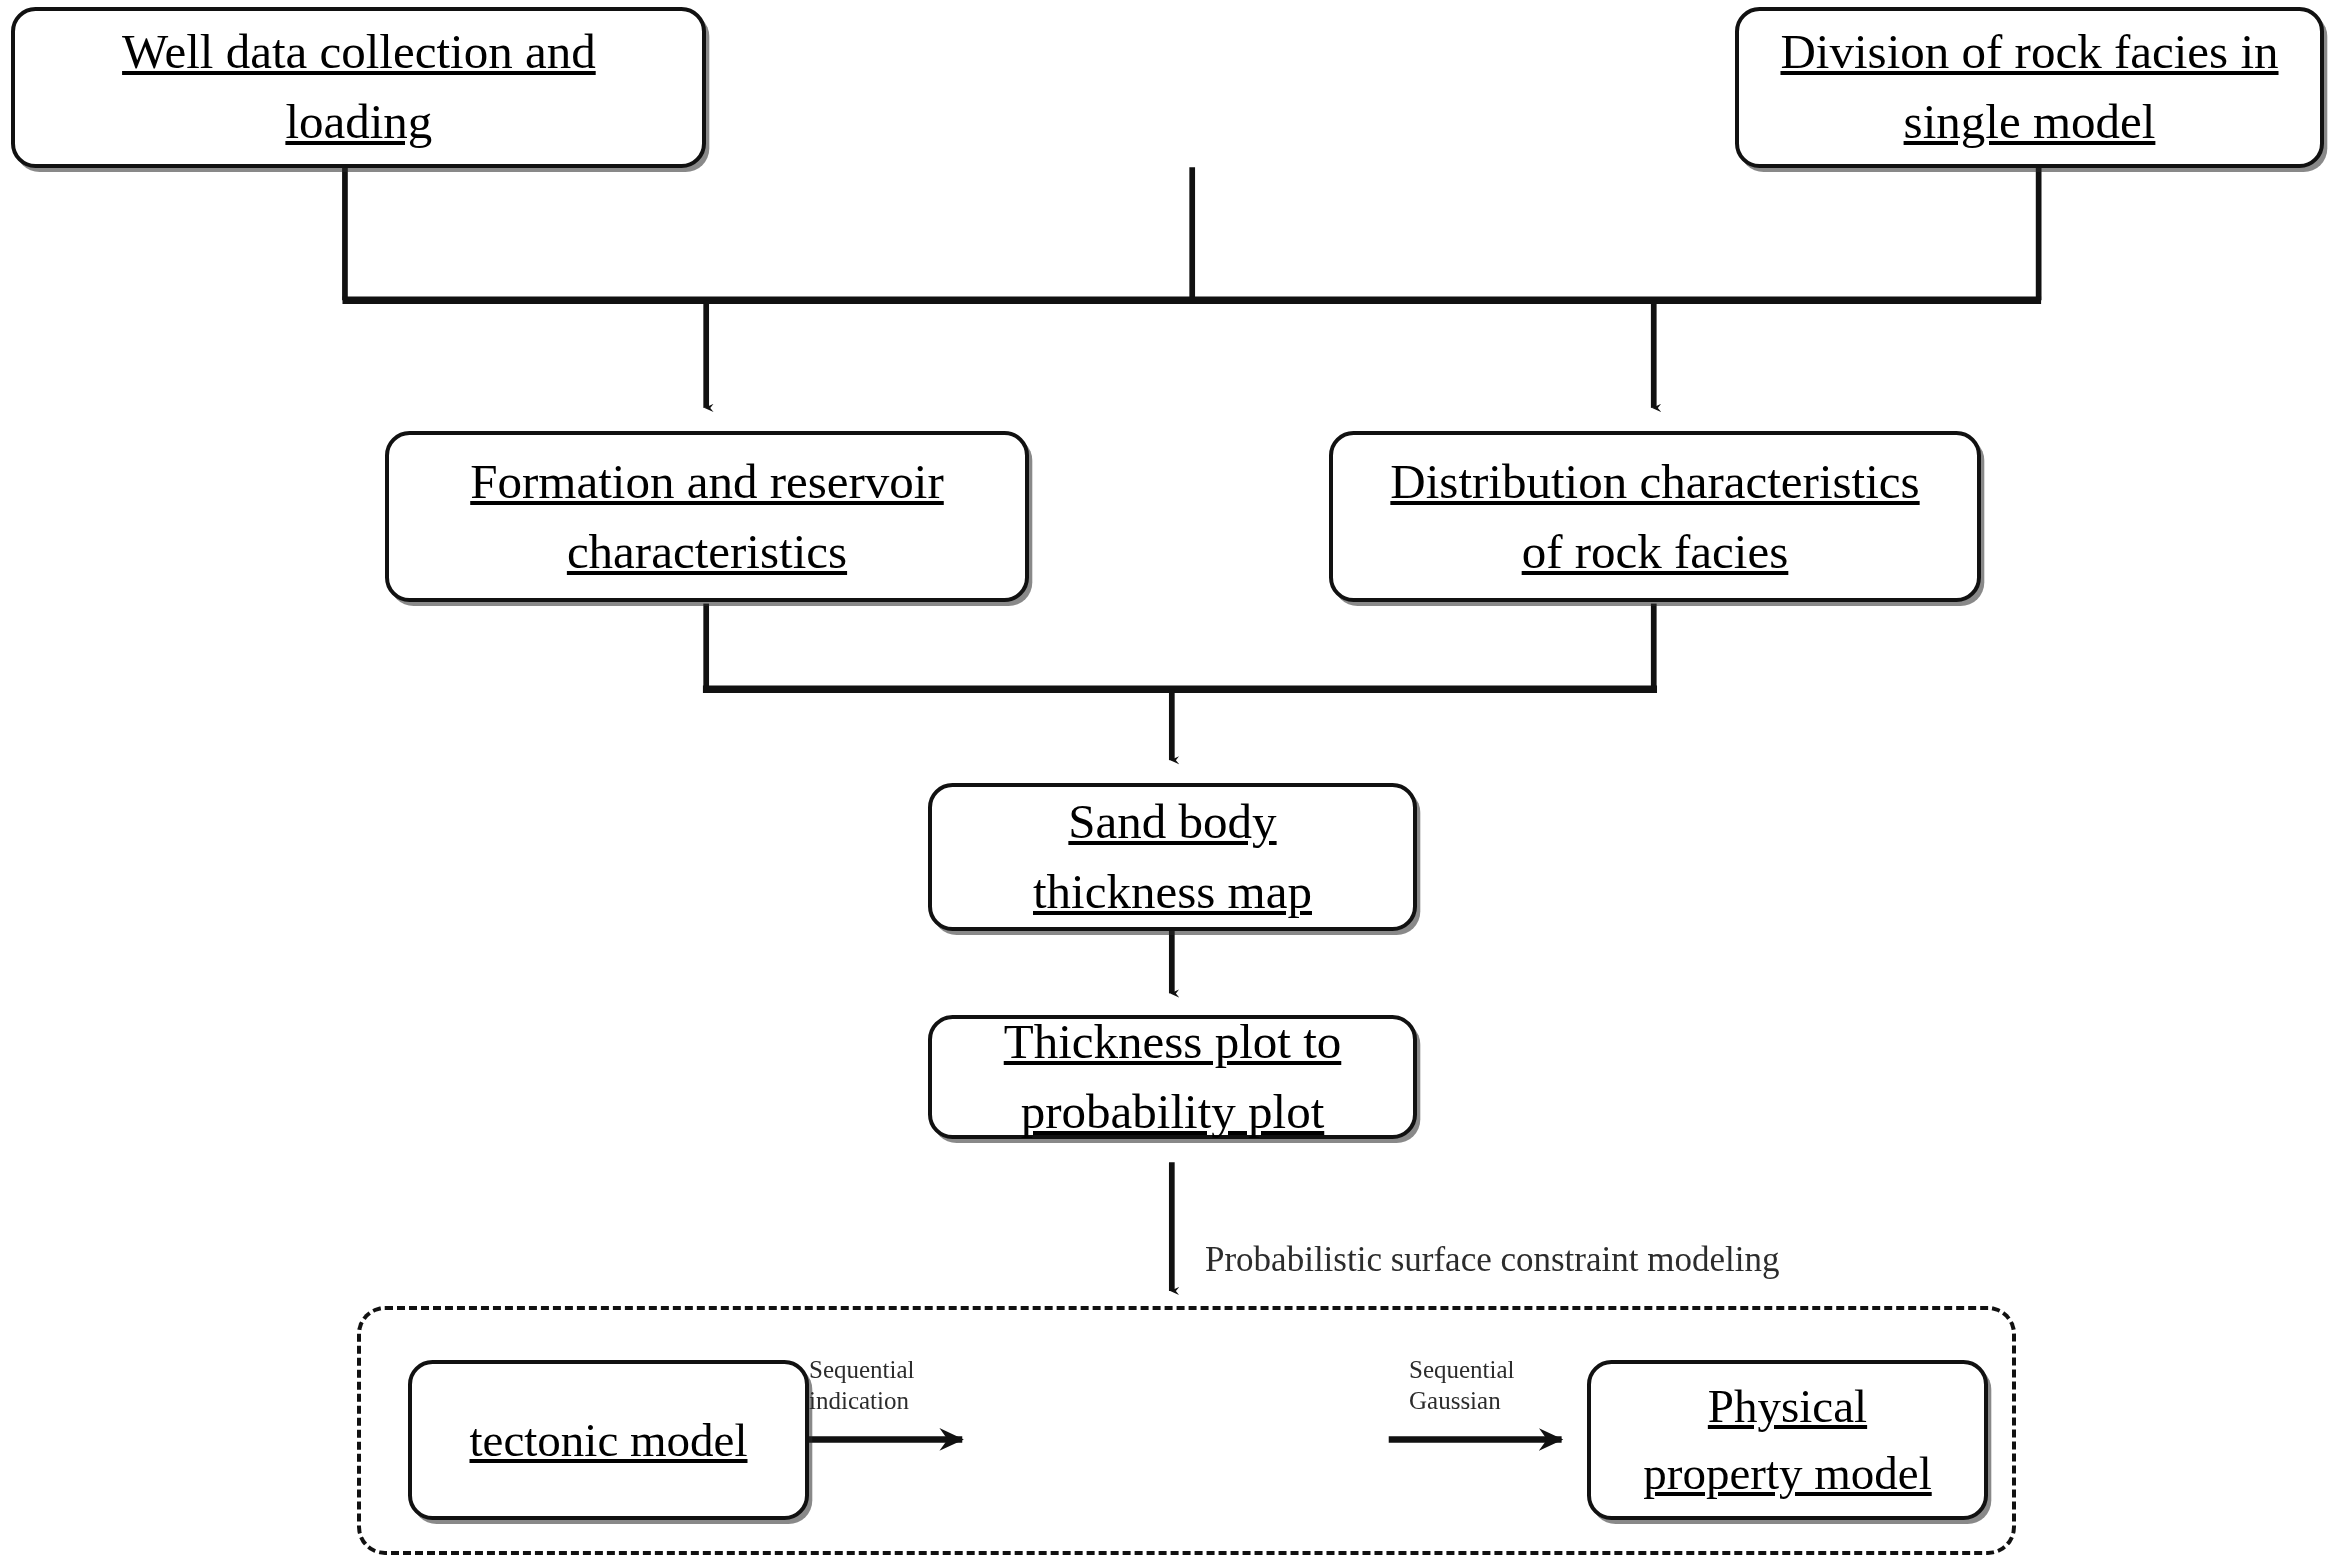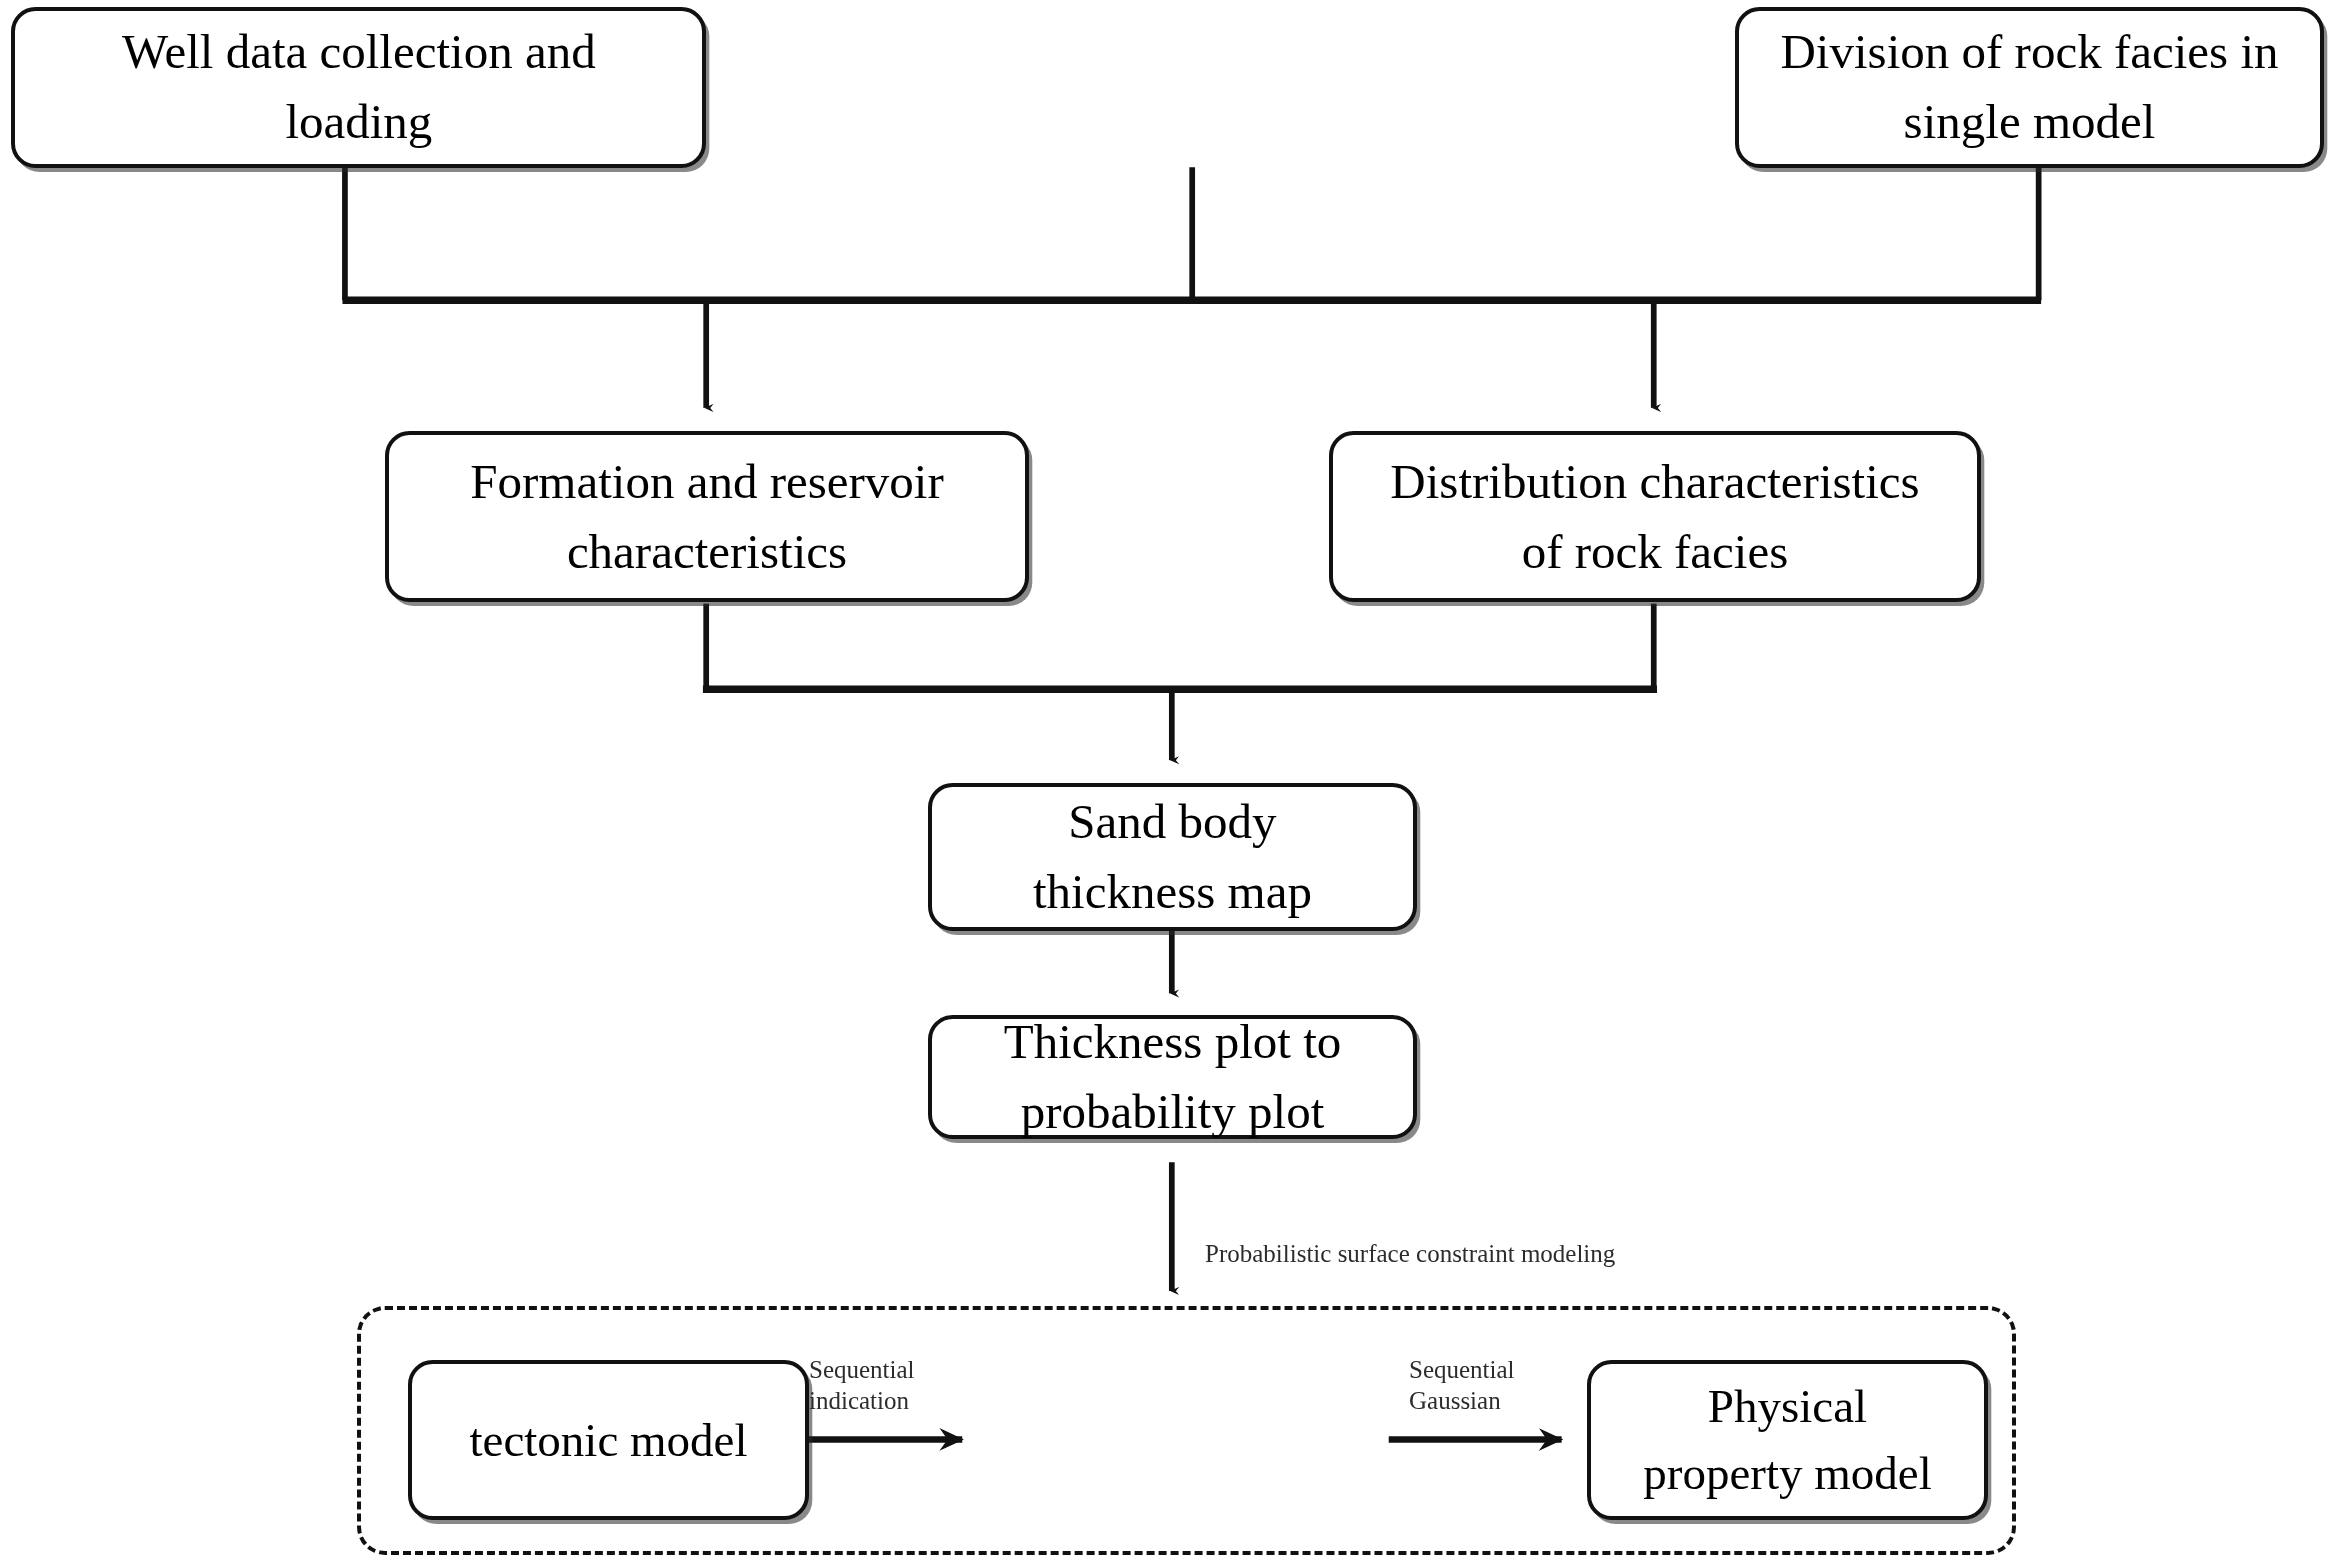--- a/index.html
+++ b/index.html
@@ -35,40 +35,41 @@
     text-align: center;
     color: #000000;
     line-height: 1.42;
     padding: 4.9px 11.4px;
     box-shadow: 4.1px 4.9px 0 -0.8px rgba(40,40,40,0.55);
     z-index: 3;
   }
   .node .label {
     display: block;
     white-space: pre-line;
+    text-decoration: underline;
   }
   .n-big .label { font-size: 49px; }
   .n-mid .label { font-size: 47px; }
   .dashed-group {
     position: absolute;
     box-sizing: border-box;
     border: 4.1px dashed #111111;
     border-radius: 28px;
     background: transparent;
     z-index: 1;
   }
   .edge-label {
     position: absolute;
     color: #2c2c2c;
     font-family: "Liberation Serif", "DejaVu Serif", serif;
     white-space: pre-line;
     line-height: 1.22;
     z-index: 4;
   }
-  .el-small { font-size: 25px; text-align: center; }
+  .el-small { font-size: 35px; text-align: center; }
   .el-tiny  { font-size: 25px; }
 </style>
 </head>
 <body>
 
 <div id="canvas">
 
   <svg id="wires" viewBox="0 0 2872 1920">
     <defs>
       <marker id="arrowDown" markerWidth="16" markerHeight="16" refX="5" refY="9" orient="auto" markerUnits="userSpaceOnUse">

